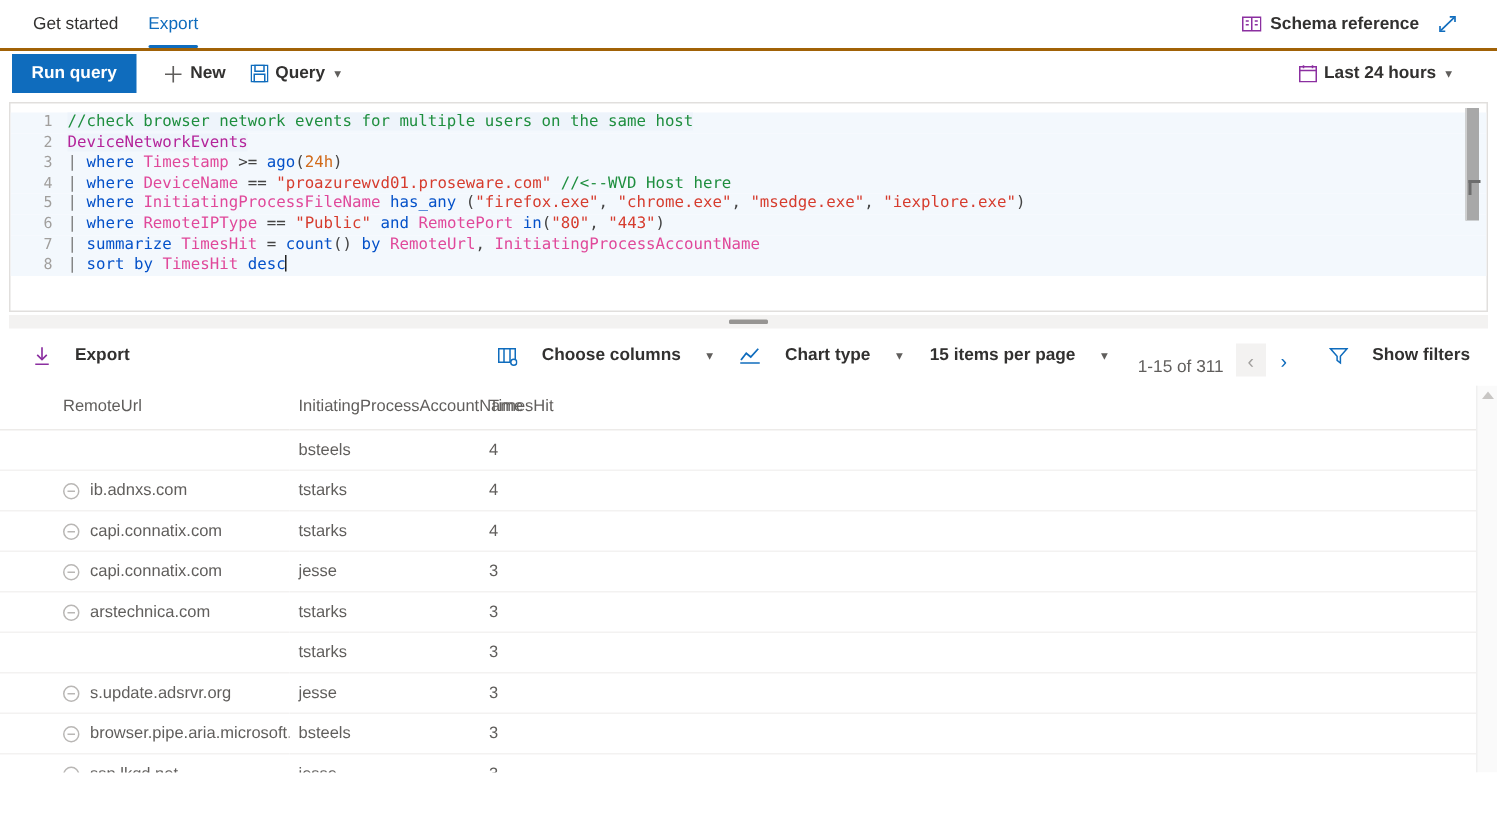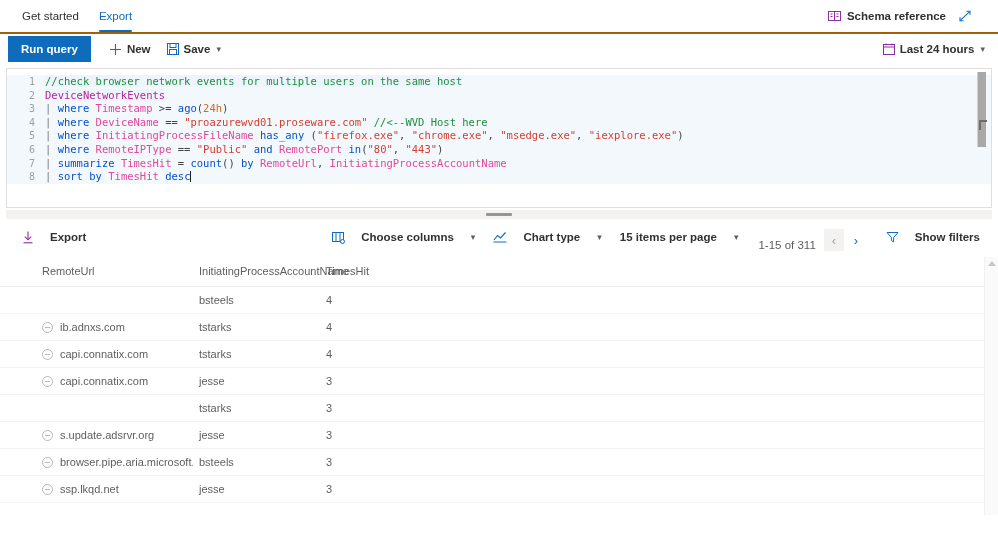--- a/index.html
+++ b/index.html
@@ -82,21 +82,21 @@
     color: #323130;
     height: 26px;
     padding: 0 8px;
     cursor: pointer;
     white-space: nowrap;
   }
   .cmd.first { margin-left: 10px; }
   .chev { color: #605e5c; font-weight: normal; font-size: 9px; margin-left: 1px; }
   .commandbar-right {
     position: absolute;
-    right: 5px;
+    right: 22px;
     display: flex;
     align-items: center;
   }
 
   
   .editor-wrap {
     position: relative;
     margin: 4px 6px 0 6px;
     height: 140px;
     border: 1px solid #e1dfdd;
@@ -355,21 +355,21 @@
   </div>
 
   <div class="cmd">
     <span class="ic">
       <svg width="12" height="12" viewBox="0 0 12 12">
         <rect x="0.5" y="0.5" width="11" height="11" fill="none" stroke="#0f6cbd" stroke-width="1"></rect>
         <rect x="3" y="0.5" width="6" height="4" fill="none" stroke="#0f6cbd" stroke-width="1"></rect>
         <rect x="2.5" y="6.5" width="7" height="5" fill="none" stroke="#0f6cbd" stroke-width="1"></rect>
       </svg>
     </span>
-    <span>Save</span>
+    <span>Query</span>
     <span class="chev">▾</span>
   </div>
 
 
   <div class="commandbar-right">
     <div class="cmd">
       <span class="ic">
         <svg width="12" height="12" viewBox="0 0 12 12">
           <rect x="0.5" y="1.5" width="11" height="10" fill="none" stroke="#8b2fa0" stroke-width="1"></rect>
           <line x1="0.5" y1="4" x2="11.5" y2="4" stroke="#8b2fa0" stroke-width="1"></line>
@@ -564,37 +564,49 @@
             <span class="urlcell">
               <span class="minus-icon"></span>
               <span>capi.connatix.com</span>
             </span>
           </td>
         <td>jesse</td>
         <td>3</td>
         <td></td>
       </tr>
 
-
-      <tr>
-        <td></td>
-        <td>
-            <span class="urlcell">
-              <span></span>
+      <tr>
+        <td></td>
+        <td>
+            <span class="urlcell">
+              <span class="minus-icon"></span>
+              <span>arstechnica.com</span>
             </span>
           </td>
         <td>tstarks</td>
         <td>3</td>
         <td></td>
       </tr>
 
       <tr>
         <td></td>
         <td>
             <span class="urlcell">
+              <span></span>
+            </span>
+          </td>
+        <td>tstarks</td>
+        <td>3</td>
+        <td></td>
+      </tr>
+
+      <tr>
+        <td></td>
+        <td>
+            <span class="urlcell">
               <span class="minus-icon"></span>
               <span>s.update.adsrvr.org</span>
             </span>
           </td>
         <td>jesse</td>
         <td>3</td>
         <td></td>
       </tr>
 
       <tr>

